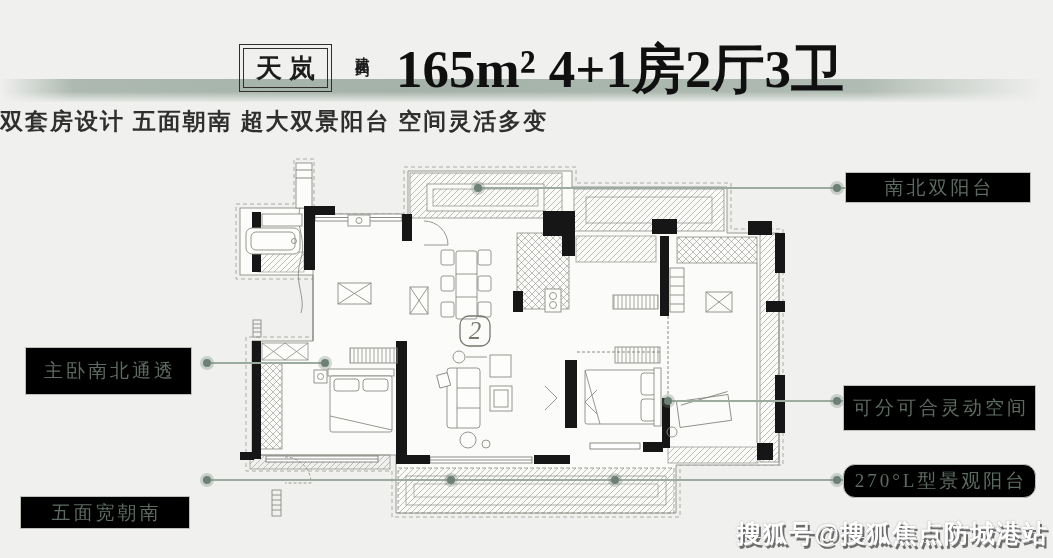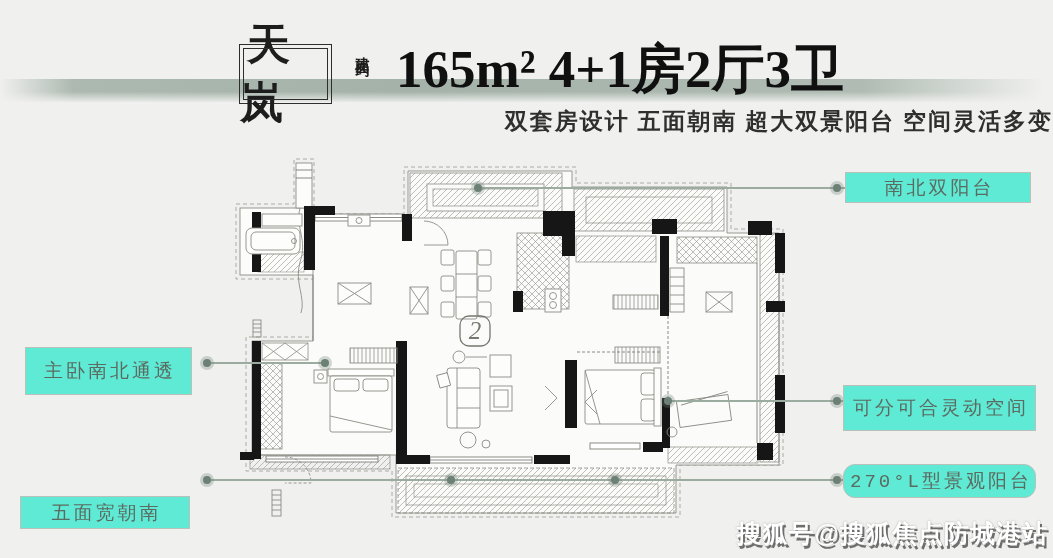--- a/index.html
+++ b/index.html
@@ -10,43 +10,43 @@
     font-family:"Liberation Serif", serif;
   }
   
   .band {
     position:absolute; left:0; top:79px; width:1053px; height:23px;
     background:
       linear-gradient(to bottom, rgba(240,240,238,0) 0%, rgba(240,240,238,0) 55%, rgba(240,240,238,.9) 100%),
       linear-gradient(to right, rgba(169,182,173,0) 0%, rgba(169,182,173,.95) 7%, #a4b2a9 38%, rgba(169,182,173,.9) 82%, rgba(169,182,173,0) 99%);
   }
   .name-badge {
-    position:absolute; left:239px; top:44px; width:93px; height:60px;
+    position:absolute; left:239px; top:44px; width:93px; height:48px;
     border:1px solid #2e2e2e; outline:1px solid #2e2e2e; outline-offset:-5px;
     display:flex; align-items:center; justify-content:center;
-    font-size:43px; font-weight:700; color:#1d1d1d; letter-spacing:7px; text-indent:7px;
+    font-size:26px; font-weight:700; color:#1d1d1d; letter-spacing:7px; text-indent:7px;
     background:transparent;
   }
   .area-label {
     position:absolute; left:353px; top:46px; height:52px;
     writing-mode:vertical-rl; text-orientation:upright;
     font-size:14px; font-weight:700; color:#1d1d1d; letter-spacing:3px;
   }
   .headline {
     position:absolute; left:396px; top:34px;
     font-size:53px; font-weight:700; color:#101010; white-space:nowrap; letter-spacing:0px;
   }
   .subtitle {
-    position:absolute; left:0; top:106px; width:1053px; text-align:right;
+    position:absolute; left:0; top:106px; width:1053px; text-align:left;
     font-size:23px; font-weight:700; color:#2f2f2f; letter-spacing:2px;
   }
   
   .callout {
-    position:absolute; background:#5eead4; border:1px solid #b9c1b9;
-    color:#5c6b61; font-family:Liberation Mono, monospace;
+    position:absolute; background:#000000; border:1px solid #b9c1b9;
+    color:#5c6b61; font-family:Liberation Serif, serif;
     font-size:19px; letter-spacing:3px; text-indent:3px;
     display:flex; align-items:center; justify-content:center; white-space:nowrap;
   }
   .cline { position:absolute; height:2px; background:#9cab9f; }
   .dot {
     position:absolute; top:-3px; width:8px; height:8px; border-radius:50%;
     background:#6c8075; box-shadow:0 0 0 3px rgba(108,128,117,.30);
   }
   
   .watermark {

